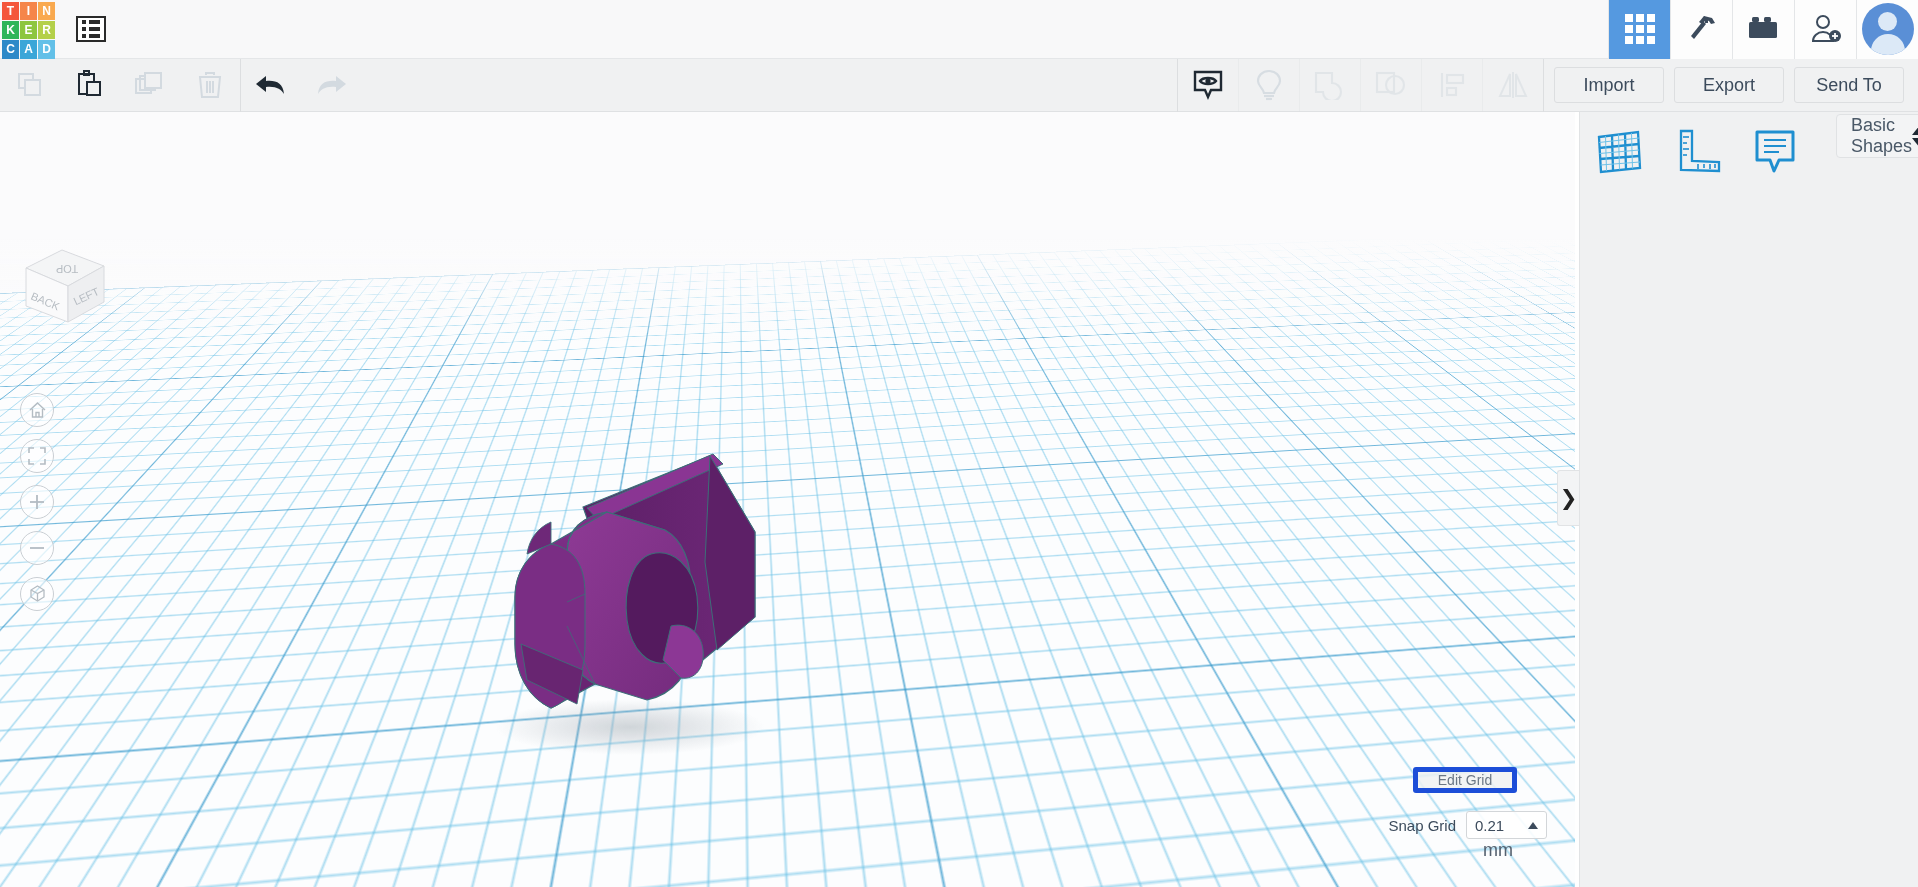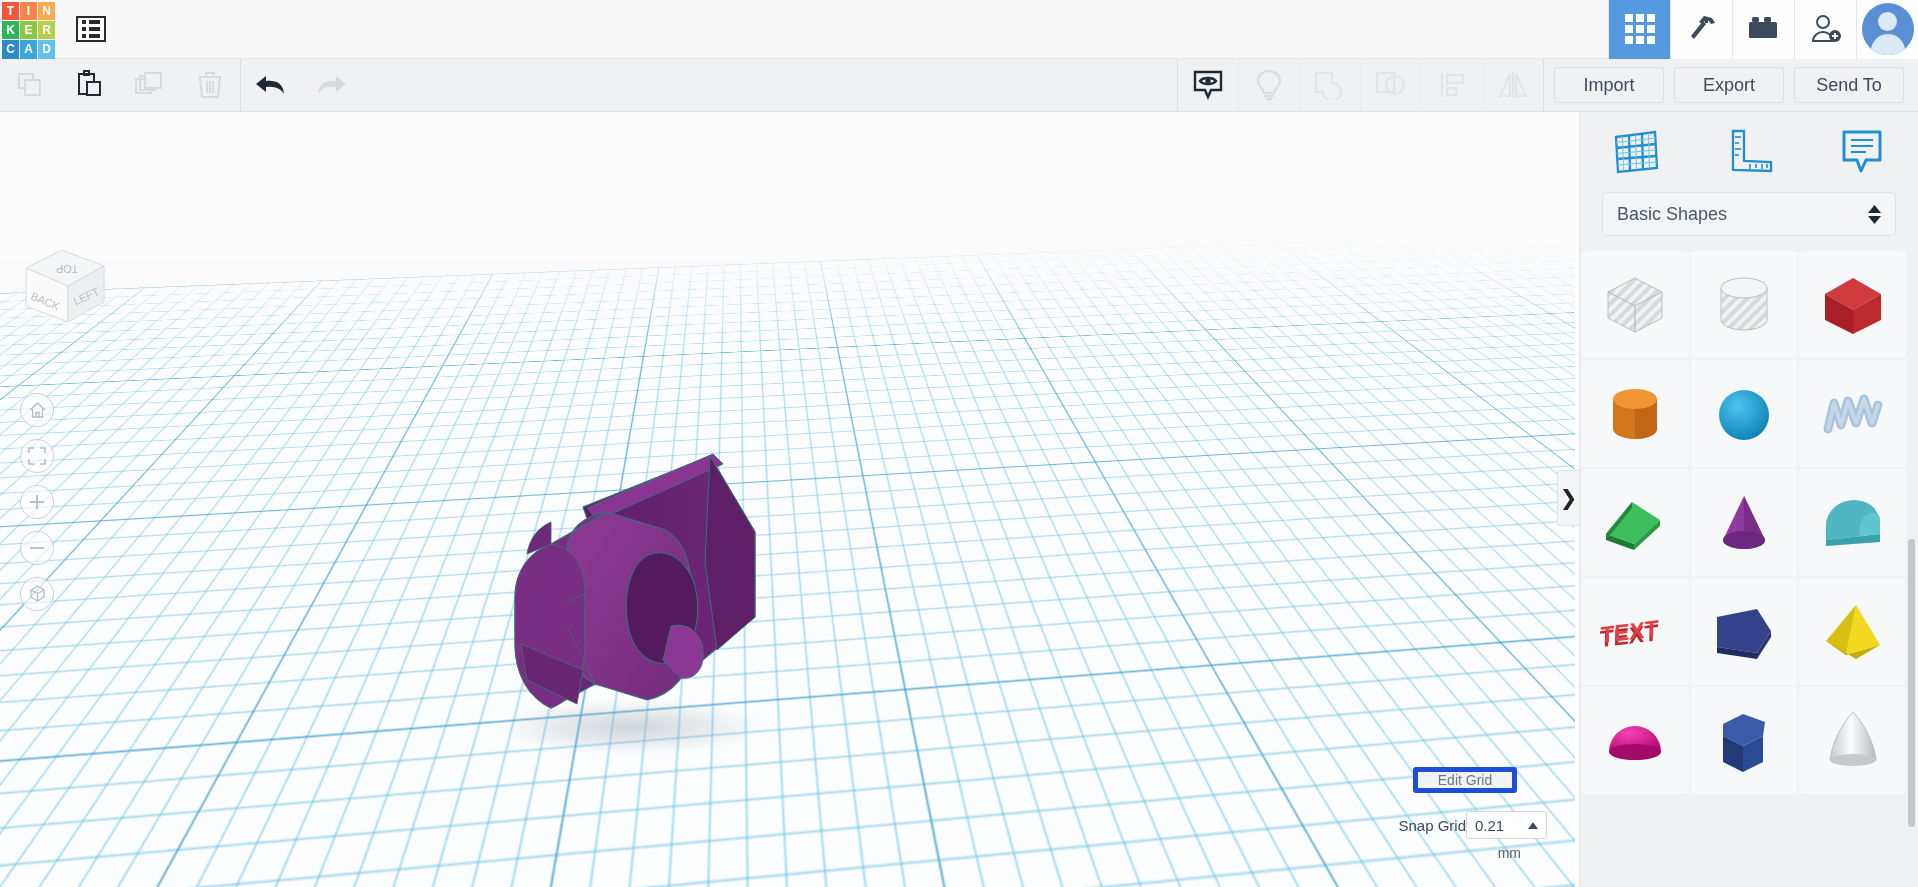--- a/index.html
+++ b/index.html
@@ -185,53 +185,53 @@
   #edit-grid-btn {
     position: absolute; right: 58px; bottom: 94px;
     width: 104px; height: 26px;
     background: rgba(240,241,242,0.82);
     border: 5px solid #1d4ed8; border-radius: 3px;
     display: flex; align-items: center; justify-content: center;
     font-size: 14px; color: #6b7785; cursor: pointer;
   }
   #snap-grid-row {
     position: absolute; right: 28px; bottom: 48px;
-    display: flex; align-items: center; 
+    display: flex; align-items: center; gap: 10px;
   }
   #snap-grid-label { font-size: 15px; color: #3c4b5c; }
   #snap-grid-select {
     width: 81px; height: 28px;
     background: rgba(255,255,255,0.88);
     border: 1px solid #d3d6d9; border-radius: 3px;
     display: flex; align-items: center; justify-content: space-between;
     padding: 0 8px; font-size: 15px; color: #3c4b5c; cursor: pointer;
   }
   #snap-grid-unit {
-    position: absolute; right: 54px; bottom: 26px;
-    font-size: 14px; color: #55616f;
+    position: absolute; right: 62px; bottom: 26px;
+    font-size: 18px; color: #55616f;
   }
 
   
   #panel-handle {
     position: absolute; left: 1557px; top: 470px;
     width: 22px; height: 56px;
     background: #f3f4f5;
     border: 1px solid #e1e3e5; border-right: none;
     border-radius: 3px 0 0 3px;
     display: flex; align-items: center; justify-content: center;
     font-size: 21px; color: #222; cursor: pointer; z-index: 6;
   }
 
   
   #right-panel {
     position: absolute; top: 112px; left: 1579px;
     width: 339px; height: 775px;
     background: #f0f1f2;
     border-left: 1px solid #e1e3e5;
-    display: flex; flex-direction: column;
+    display: flex; flex-direction: row;
   }
   #panel-tabs {
     height: 78px; display: flex; align-items: center;
     justify-content: space-around;
     background: #f0f1f2;
   }
   .panel-tab {
     width: 78px; height: 62px;
     display: flex; align-items: center; justify-content: center;
     cursor: pointer;

